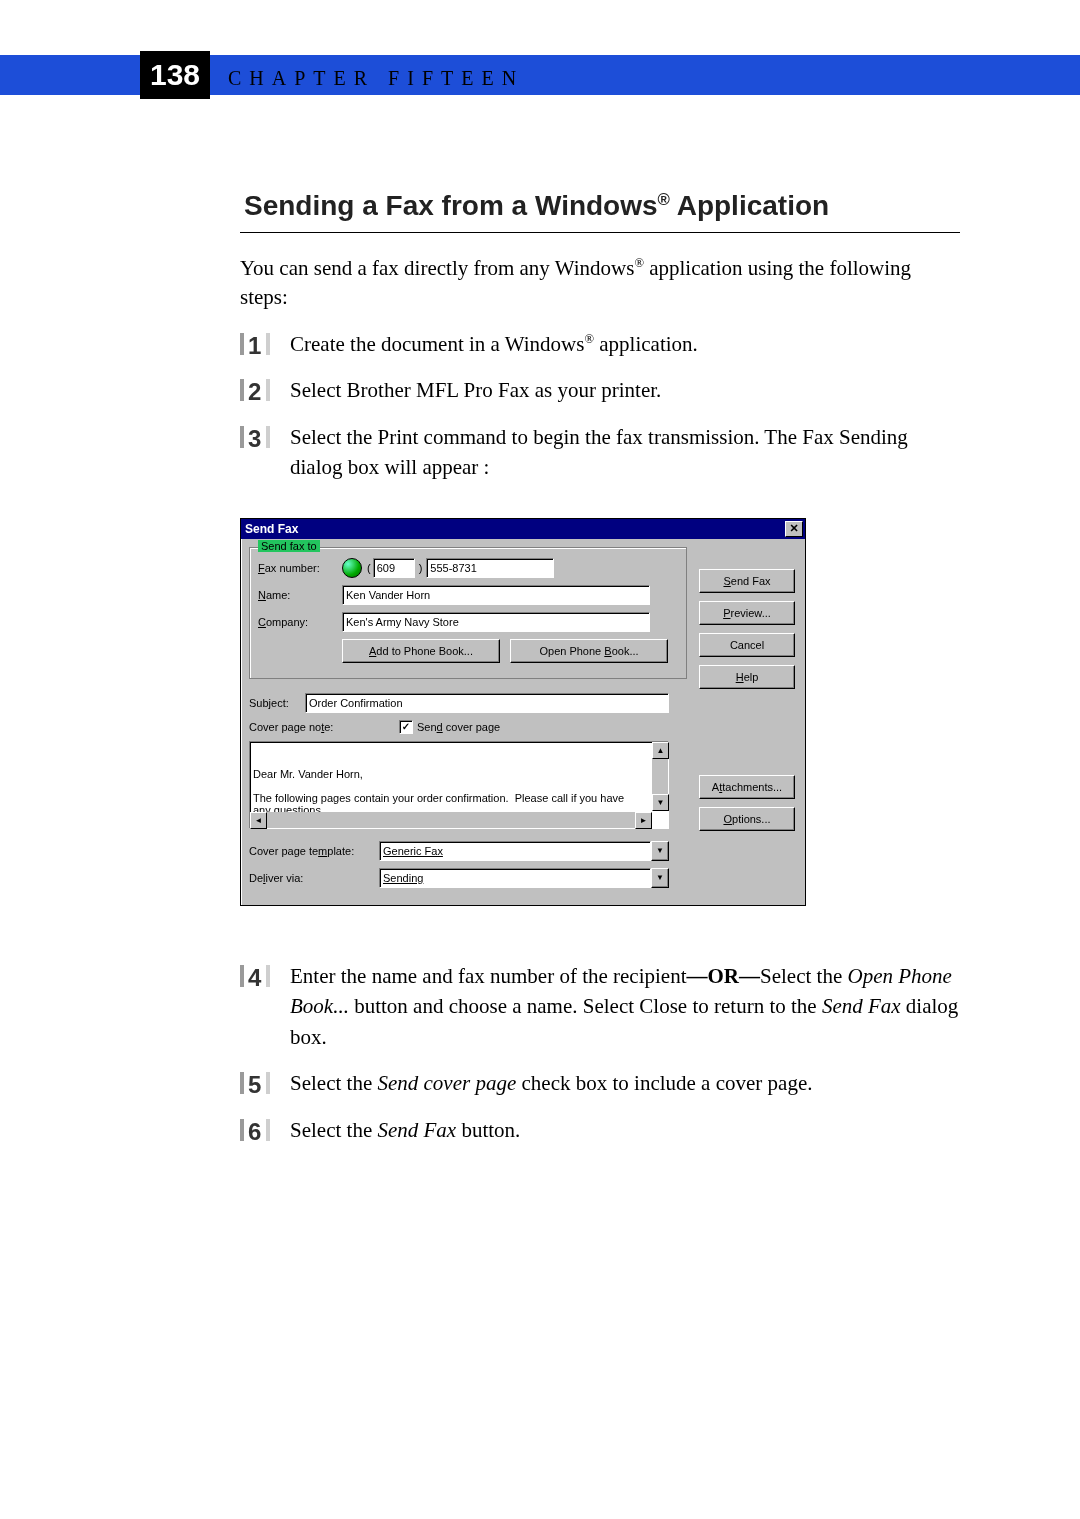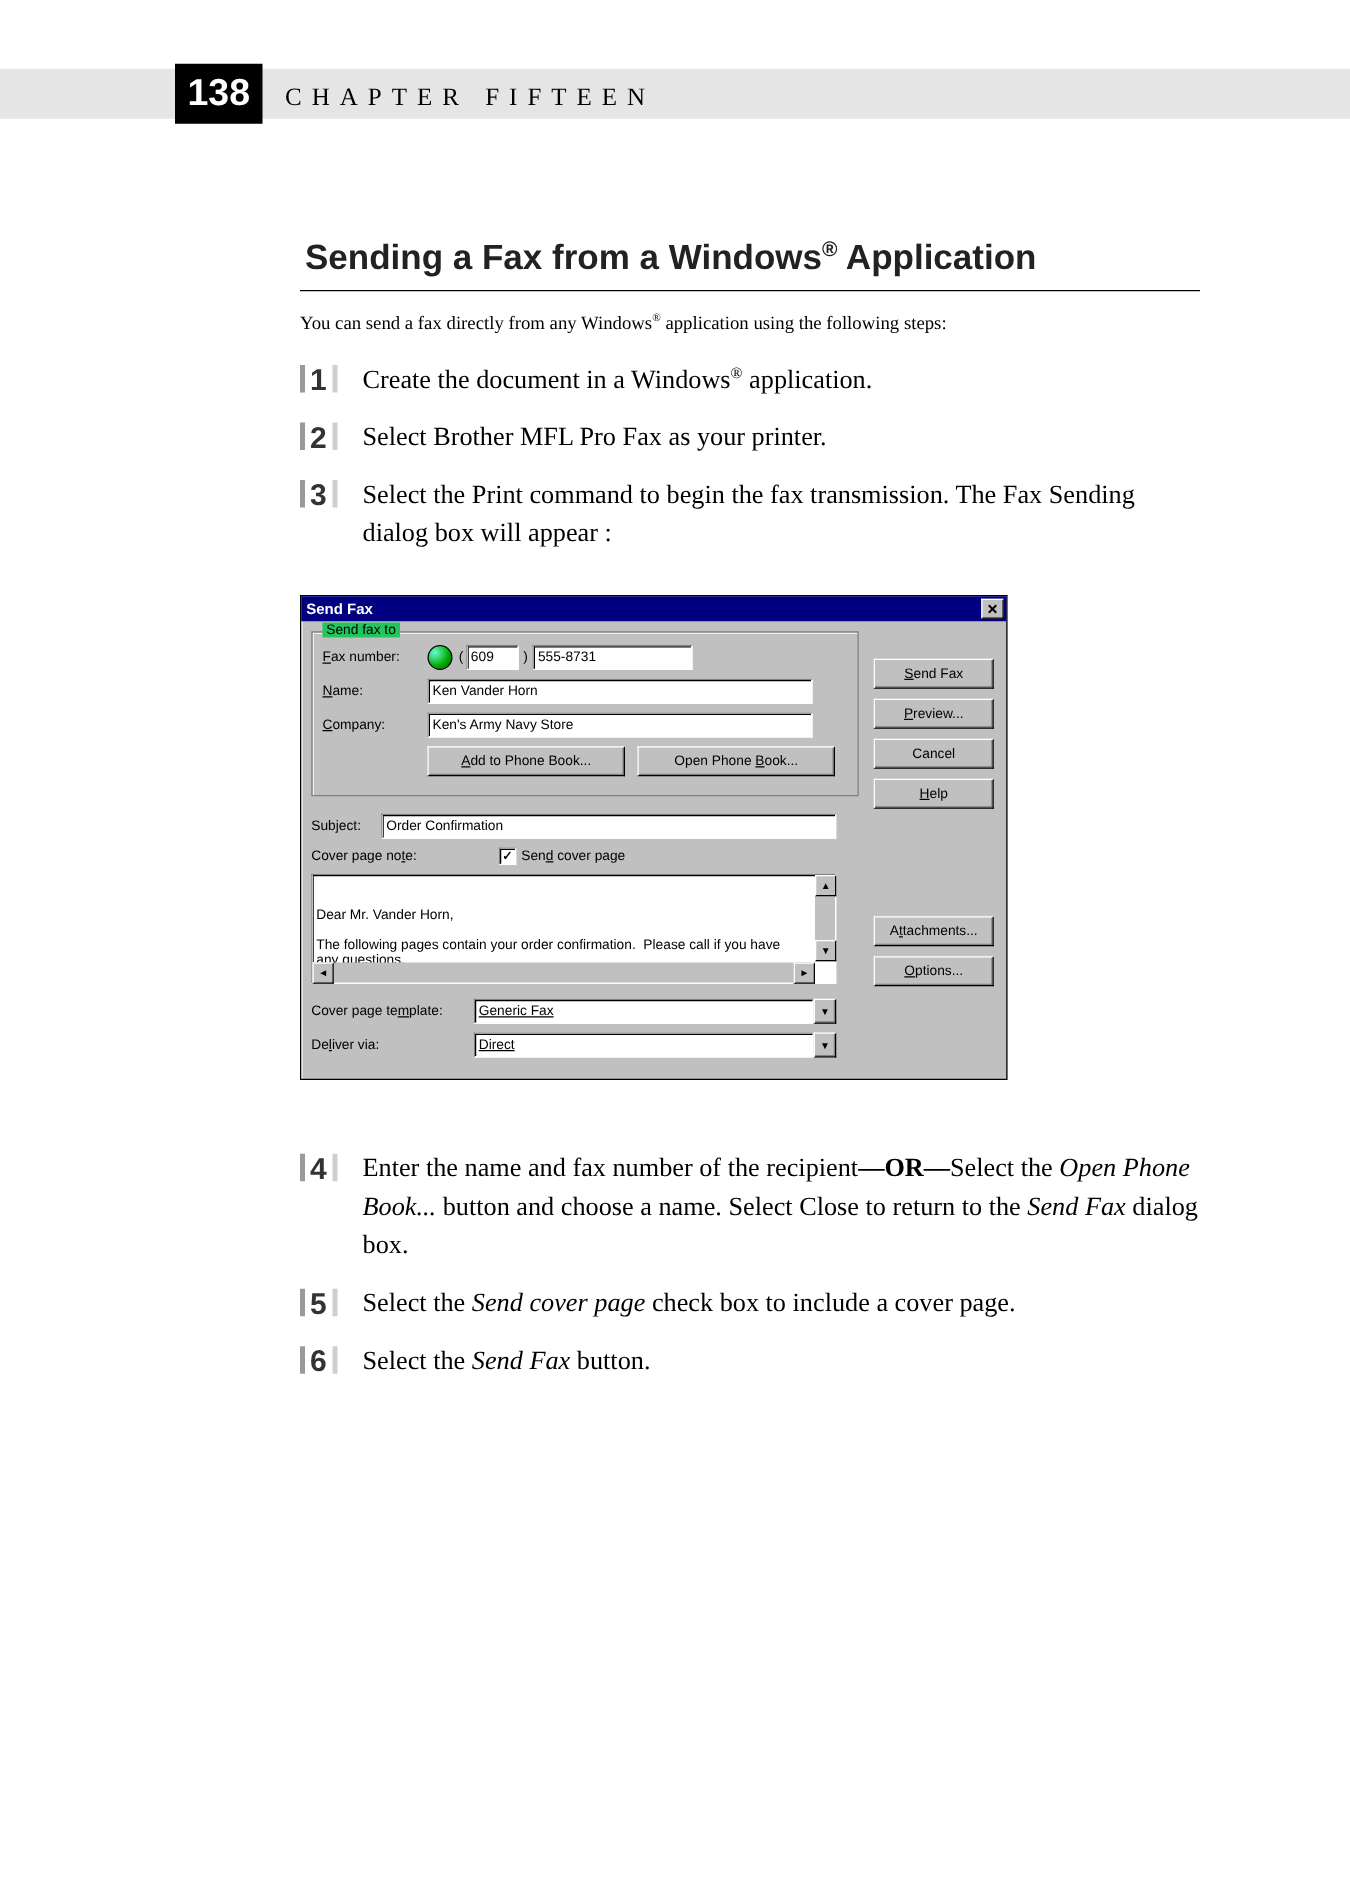--- a/index.html
+++ b/index.html
@@ -1,30 +1,30 @@
 <!DOCTYPE html>
 <html><head>
 <meta charset="utf-8">
 <style>
   html,body{margin:0;padding:0;background:#fff;}
   body{width:1080px;font-family:"Times New Roman",Times,serif;color:#000;}
 
   
-  .hdr{height:40px;background:#e5e5e5;margin-top:55px;position:relative;}
+  .hdr{height:40px;background:#1d4ed8;margin-top:55px;position:relative;}
   .pnum-box{position:absolute;left:140px;top:-4px;width:70px;height:48px;background:#000;color:#fff;
             font-family:Arial,Helvetica,sans-serif;font-weight:bold;font-size:30px;
             display:flex;align-items:center;justify-content:center;}
   .chap{position:absolute;left:228px;top:12px;color:#000;font-size:20px;letter-spacing:8px;
         font-family:"Times New Roman",serif;}
 
   .content{margin:95px 120px 0 240px;}
   .title{border-bottom:1.5px solid #000;padding-bottom:6px;margin-bottom:12px;}
   .title h1{margin:4px;font-family:Arial,Helvetica,sans-serif;font-weight:bold;font-size:28px;color:#222;}
   sup{font-size:60%;}
-  .intro{font-size:15px;line-height:1.35;margin-bottom:18px;}
+  .intro{font-size:21px;line-height:1.35;margin-bottom:18px;}
 
   ol.steps{list-style:none;padding:0;margin:0 0 30px 0;}
   ol.steps li{position:relative;padding-left:50px;font-size:21px;line-height:1.45;margin-bottom:16px;}
   .sn{position:absolute;left:0;top:0;width:34px;height:28px;}
   .sn .bar{position:absolute;left:0;top:4px;width:4px;height:22px;background:#9a9a9a;}
   .sn .bar2{position:absolute;left:26px;top:4px;width:4px;height:22px;background:#cfcfcf;}
   .sn .num{position:absolute;left:8px;top:0;font-family:Arial,Helvetica,sans-serif;font-size:24px;font-weight:bold;color:#333;}
 
   
   .dlg{width:564px;margin:35px 0 55px 0;border:1px solid #000;background:#c0c0c0;
@@ -223,21 +223,21 @@
         <div class="lbl" style="width:130px"><span>Cover page te</span><span class="u">m</span><span>plate:</span></div>
         <div class="combo" style="flex:1">
           <div class="inset">Generic Fax</div>
           <div class="arrow95">▼</div>
         </div>
       </div>
 
       <div class="row" style="width:420px">
         <div class="lbl" style="width:130px"><span>De</span><span class="u">l</span><span>iver via:</span></div>
         <div class="combo" style="flex:1">
-          <div class="inset">Direct</div>
+          <div class="inset">Sending</div>
           <div class="arrow95">▼</div>
         </div>
       </div>
 
     </div>
   </div>
 
   <ol class="steps">
     <li>
       <span class="sn">

